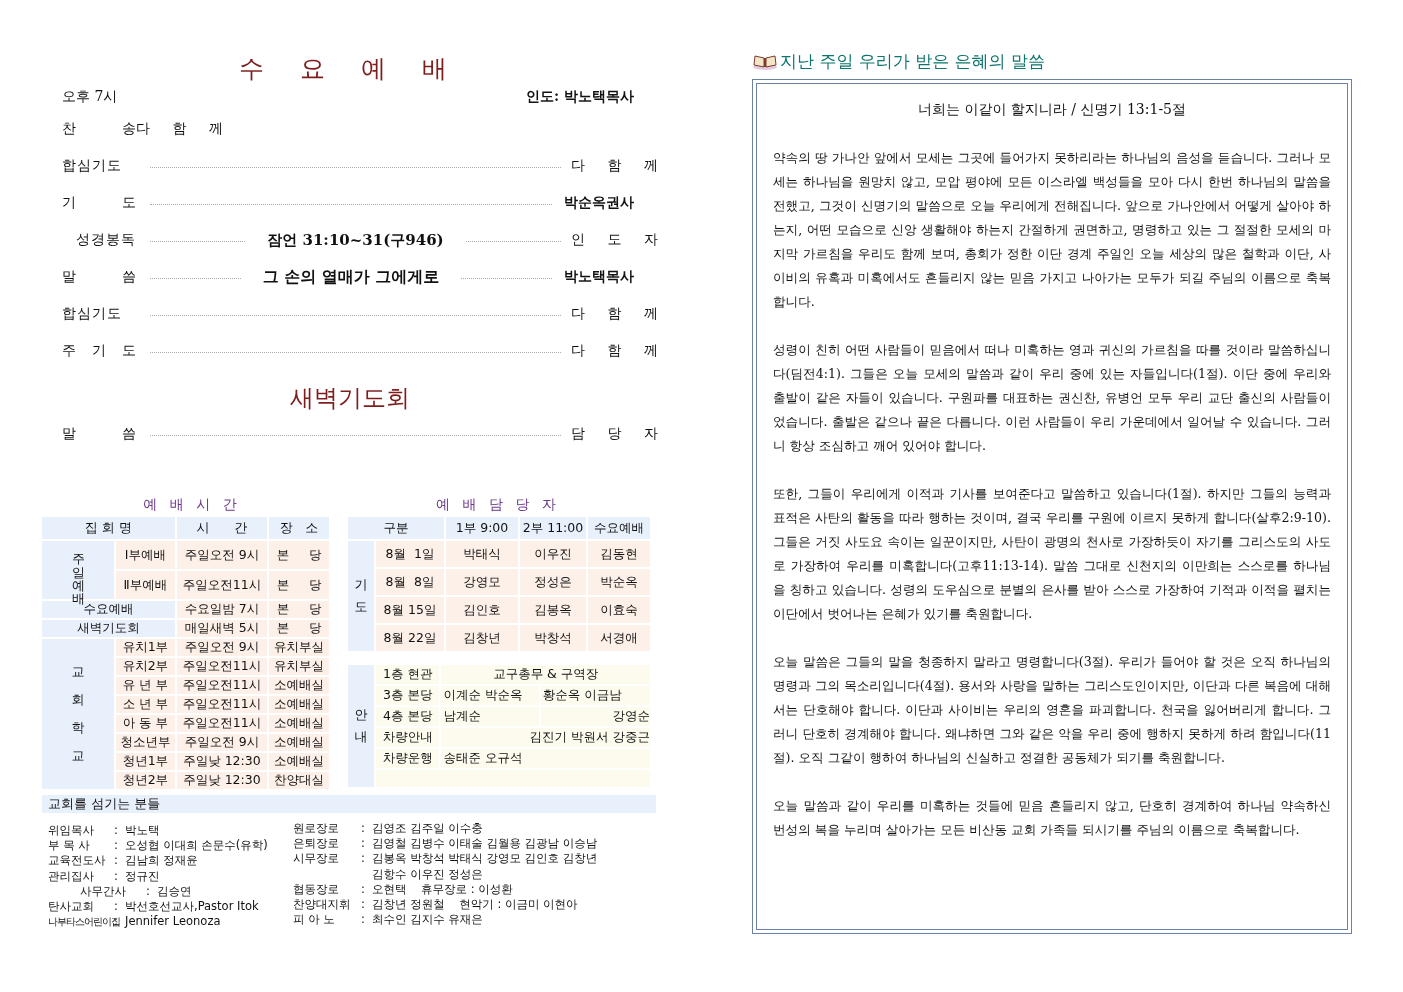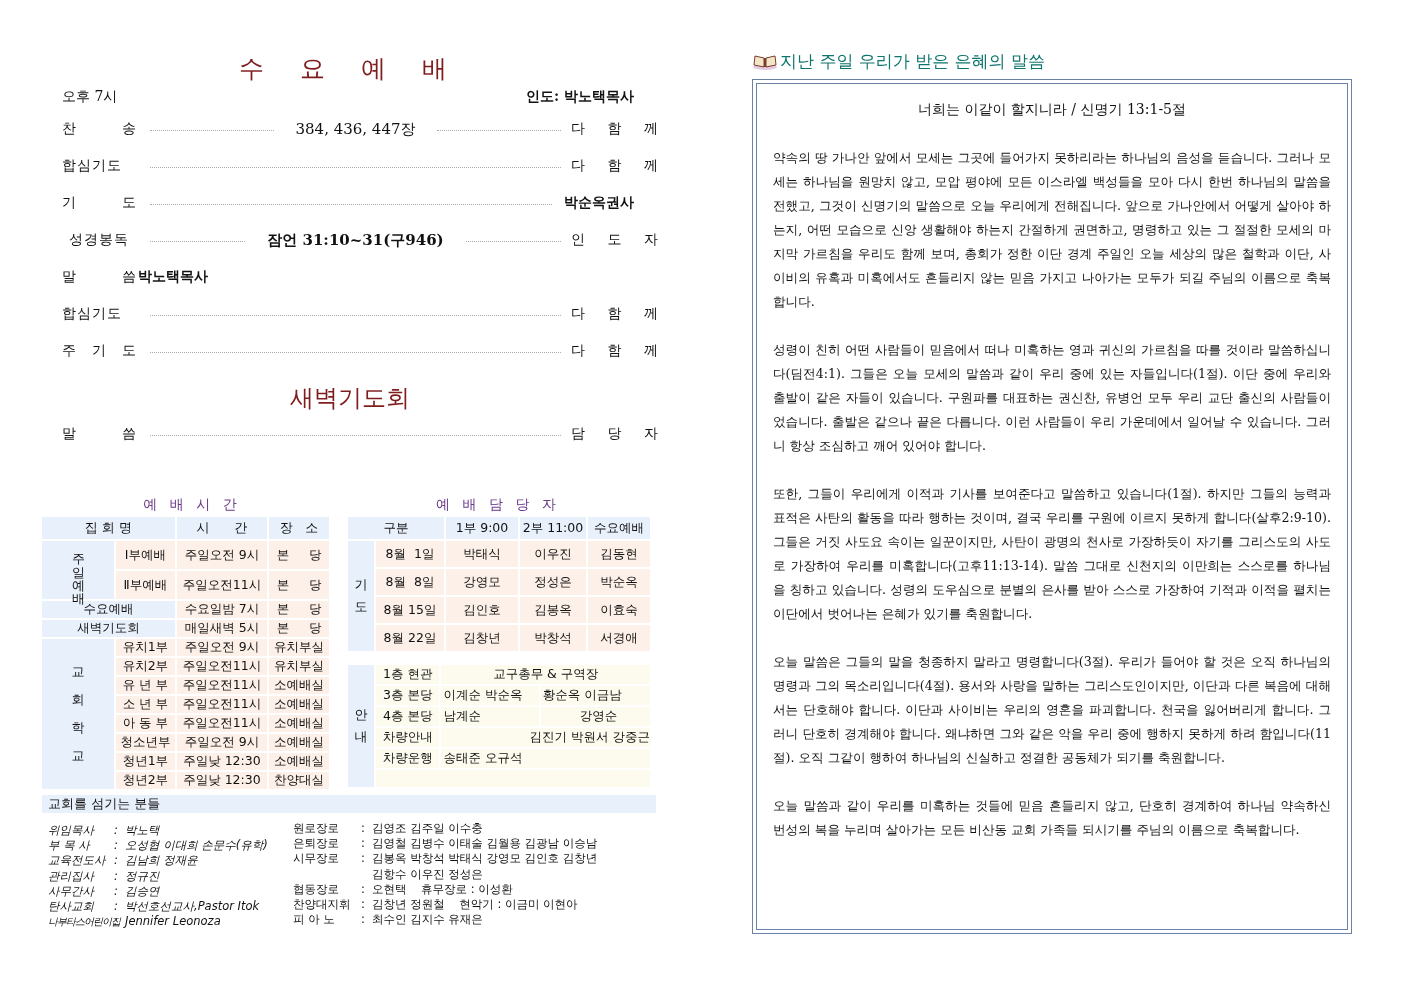--- a/index.html
+++ b/index.html
@@ -46,25 +46,20 @@
   <span>오후 7시</span>
   <span style="font-weight:bold">인도: 박노택목사</span>
 </div>
 
 <div id="wed-order">
     <div class="abs order-row" style="top:116px">
       <div class="lbl">
         <span>찬</span>
         <span>송</span>
       </div>
-      <div class="mid">
-        <div class="dots"></div>
-        <div class="center-text">384, 436, 447장</div>
-        <div class="dots"></div>
-      </div>
       <div class="right spread">다 함 께</div>
     </div>
     <div class="abs order-row" style="top:153px">
       <div class="lbl" style="justify-content: flex-start; letter-spacing: 1px;">
         <span>합심기도</span>
       </div>
       <div class="mid">
         <div class="dots"></div>
       </div>
       <div class="right spread">다 함 께</div>
@@ -73,34 +68,39 @@
       <div class="lbl">
         <span>기</span>
         <span>도</span>
       </div>
       <div class="mid">
         <div class="dots"></div>
       </div>
       <div class="right bold">박순옥권사</div>
     </div>
     <div class="abs order-row" style="top:227px">
-      <div class="lbl" style="justify-content: center; letter-spacing: 1px;">
+      <div class="lbl" style="justify-content: flex-end; letter-spacing: 1px;">
         <span>성경봉독</span>
       </div>
       <div class="mid">
         <div class="dots"></div>
         <div class="center-text" style="font-weight: bold;">잠언 31:10~31(구946)</div>
         <div class="dots"></div>
       </div>
       <div class="right spread">인 도 자</div>
     </div>
     <div class="abs order-row" style="top:264px">
       <div class="lbl">
         <span>말</span>
         <span>씀</span>
+      </div>
+      <div class="mid">
+        <div class="dots"></div>
+        <div class="center-text big">그 손의 열매가 그에게로</div>
+        <div class="dots"></div>
       </div>
       <div class="right bold">박노택목사</div>
     </div>
     <div class="abs order-row" style="top:301px">
       <div class="lbl" style="justify-content: flex-start; letter-spacing: 1px;">
         <span>합심기도</span>
       </div>
       <div class="mid">
         <div class="dots"></div>
       </div>
@@ -280,38 +280,38 @@
         <td class="cly" colspan="2" style="text-align:center">교구총무 &amp; 구역장</td>
       </tr>
       <tr style="height:19px">
         <td class="cly">3층 본당</td>
         <td class="cly" style="text-align:left;padding-left:2px">이계순 박순옥</td>
         <td class="cly" style="text-align:left;padding-left:2px">황순옥 이금남</td>
       </tr>
       <tr style="height:19px">
         <td class="cly">4층 본당</td>
         <td class="cly" style="text-align:left;padding-left:2px">남계순</td>
-        <td class="cly" style="text-align:center;padding-left:6px">강영순</td>
+        <td class="cly" style="text-align:right;padding-left:6px">강영순</td>
       </tr>
       <tr style="height:19px">
         <td class="cly">차량안내</td>
         <td class="cly" colspan="2" style="text-align:right;padding-left:2px">김진기 박원서 강중근</td>
       </tr>
       <tr style="height:19px">
         <td class="cly">차량운행</td>
         <td class="cly" colspan="2" style="text-align:left;padding-left:2px">송태준 오규석</td>
       </tr>
       <tr style="height:14px">
         <td class="cly" colspan="3"></td>
       </tr>
     </tbody>
 </table>
 
 <div class="abs serve-h">교회를 섬기는 분들</div>
-<div class="abs staff" id="staff-left" style="left:48px;top:823px;width:240px;font-style:italic;">
+<div class="abs staff" id="staff-left" style="left:48px;top:823px;width:240px;">
     <div class="r">
       <span class="k" style="width:62px;">위임목사</span>
       <span style="width:12px;display:inline-block;text-align:center">:</span>
       <span style="white-space:pre;padding-left:3px">박노택</span>
     </div>
     <div class="r">
       <span class="k" style="width:62px;">부 목 사</span>
       <span style="width:12px;display:inline-block;text-align:center">:</span>
       <span style="white-space:pre;padding-left:3px">오성협 이대희 손문수(유학)</span>
     </div>
@@ -319,21 +319,21 @@
       <span class="k" style="width:62px;">교육전도사</span>
       <span style="width:12px;display:inline-block;text-align:center">:</span>
       <span style="white-space:pre;padding-left:3px">김남희 정재윤</span>
     </div>
     <div class="r">
       <span class="k" style="width:62px;">관리집사</span>
       <span style="width:12px;display:inline-block;text-align:center">:</span>
       <span style="white-space:pre;padding-left:3px">정규진</span>
     </div>
     <div class="r">
-      <span class="k" style="width:62px;">사무간사</span>
+      <span class="k" style="width:62px;margin-left:32px;">사무간사</span>
       <span style="width:12px;display:inline-block;text-align:center">:</span>
       <span style="white-space:pre;padding-left:3px">김승연</span>
     </div>
     <div class="r">
       <span class="k" style="width:62px;">탄사교회</span>
       <span style="width:12px;display:inline-block;text-align:center">:</span>
       <span style="white-space:pre;padding-left:3px">박선호선교사,Pastor Itok</span>
     </div>
     <div class="r">
       <span class="k" style="width:62px;font-size:10px;letter-spacing:-1px;">나부타스어린이집</span>

